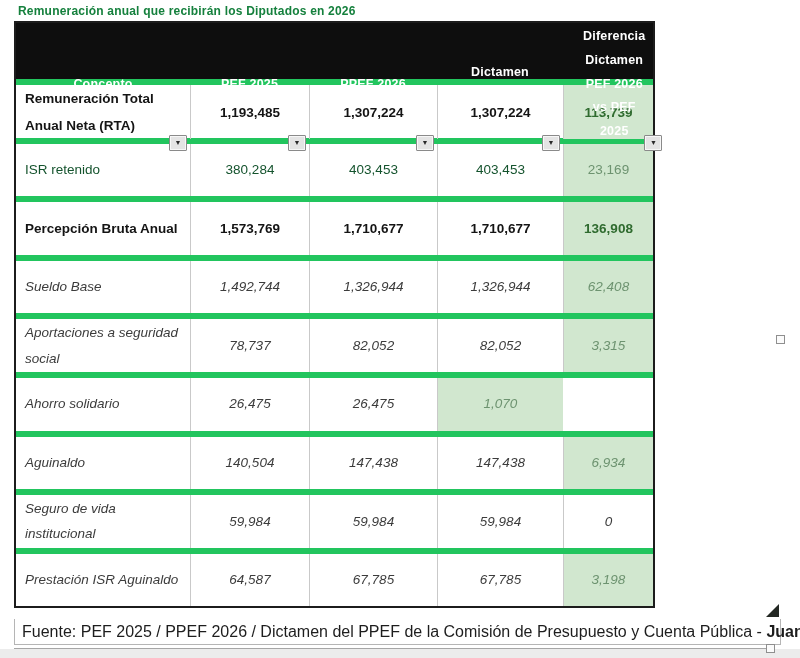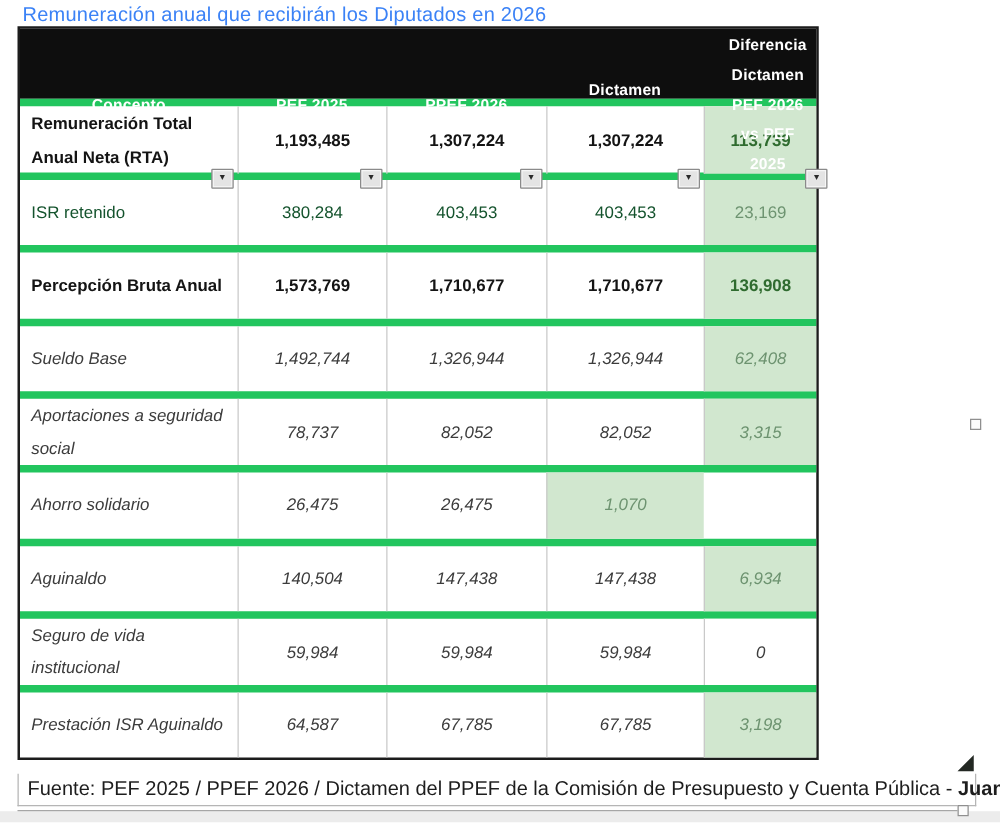--- a/index.html
+++ b/index.html
@@ -5,21 +5,21 @@
   * { margin:0; padding:0; box-sizing:border-box; }
   html,body { width:800px; height:658px; }
   body {
     font-family:"Liberation Sans", sans-serif;
     background:#ffffff;
     position:relative;
     overflow:hidden;
   }
   .page-title {
     position:absolute; left:18px; top:4px;
-    font-size:16px; font-weight:400; color:#3b82f6;
+    font-size:12px; font-weight:700; color:#15803d;
     letter-spacing:0.2px;
   }
   .sheet-table {
     position:absolute; left:14px; top:21px; width:641px;
     border:2px solid #1c1c1c; background:#ffffff;
   }
   .thead {
     display:grid;
     grid-template-columns:174px 119px 128px 126px 1fr;
     background:#0e0e0e; height:56px;

